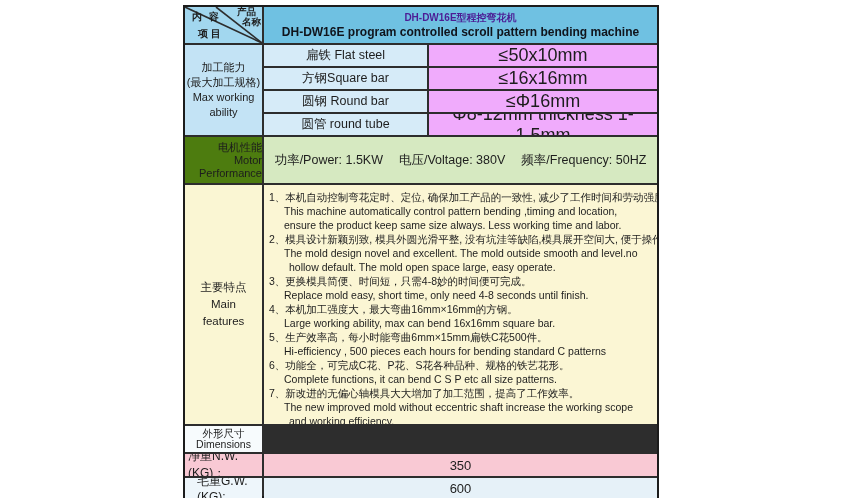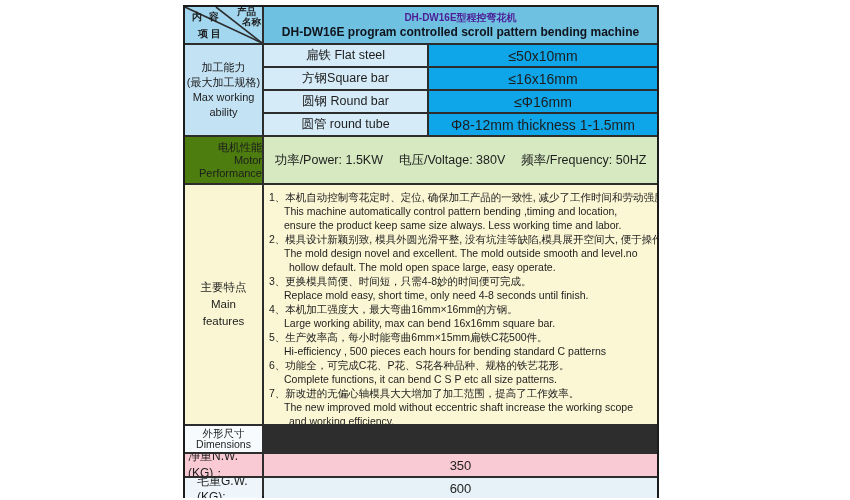--- a/index.html
+++ b/index.html
@@ -11,21 +11,21 @@
     grid-template-columns:77px 163px 228px;
     grid-template-rows:36px 21px 21px 21px 21px 46px 239px 26px 22px 20px;
     gap:2px;background:#2d2d2d;border:2px solid #1c1c1c;
   }
   .cell{display:flex;align-items:center;justify-content:center;text-align:center;overflow:hidden;}
   
   .corner{grid-column:1;grid-row:1;position:relative;background:#a2d7ef;}
   .title{grid-column:2 / span 2;grid-row:1;background:#6fc1e2;flex-direction:column;line-height:15px;}
   .cap-label{grid-column:1;grid-row:2 / span 4;background:#c3e3f5;flex-direction:column;line-height:15px;font-size:11px;}
   .spec-name{grid-column:2;background:#d6ebf8;font-size:12.5px;}
-  .spec-val{grid-column:3;background:#0ea5e9;font-size:14px;}
+  .spec-val{grid-column:3;background:#f0abfc;font-size:18px;}
   .motor-label{grid-column:1;grid-row:6;background:#4d7c0f;flex-direction:column;line-height:13px;font-size:11px;align-items:flex-end;}
   .motor-content{grid-column:2 / span 2;grid-row:6;background:#d6e9c1;font-size:12.5px;gap:16px;}
   .feat-label{grid-column:1;grid-row:7;background:#faf6d3;flex-direction:column;line-height:17px;font-size:11.5px;}
   .feat-content{grid-column:2 / span 2;grid-row:7;background:#fbf6d4;display:block;text-align:left;
                 padding:5px 3px 0 5px;box-sizing:border-box;}
   .dim-label{grid-column:1;grid-row:8;background:#f7fbfd;flex-direction:column;line-height:11px;font-size:10.5px;}
   .dim-value{grid-column:2 / span 2;grid-row:8;background:#f7fbfd;font-size:13.5px;margin-top:44px;}
   .nw-label{grid-column:1;grid-row:9;background:#f9c9d4;justify-content:flex-start;text-align:left;
             padding-left:3px;font-size:12px;}
   .nw-value{grid-column:2 / span 2;grid-row:9;background:#f9c9d4;font-size:13px;}

